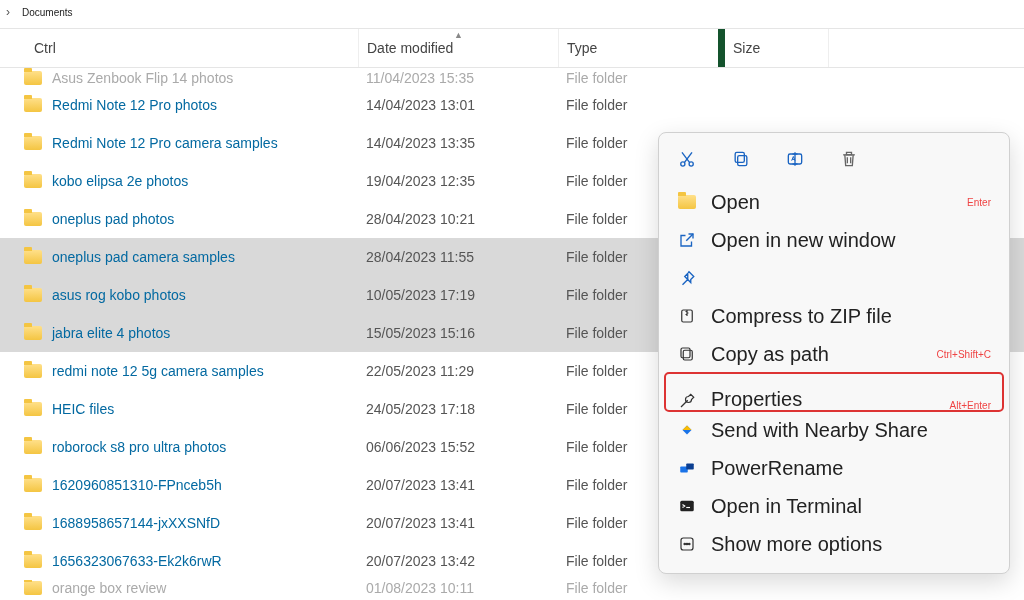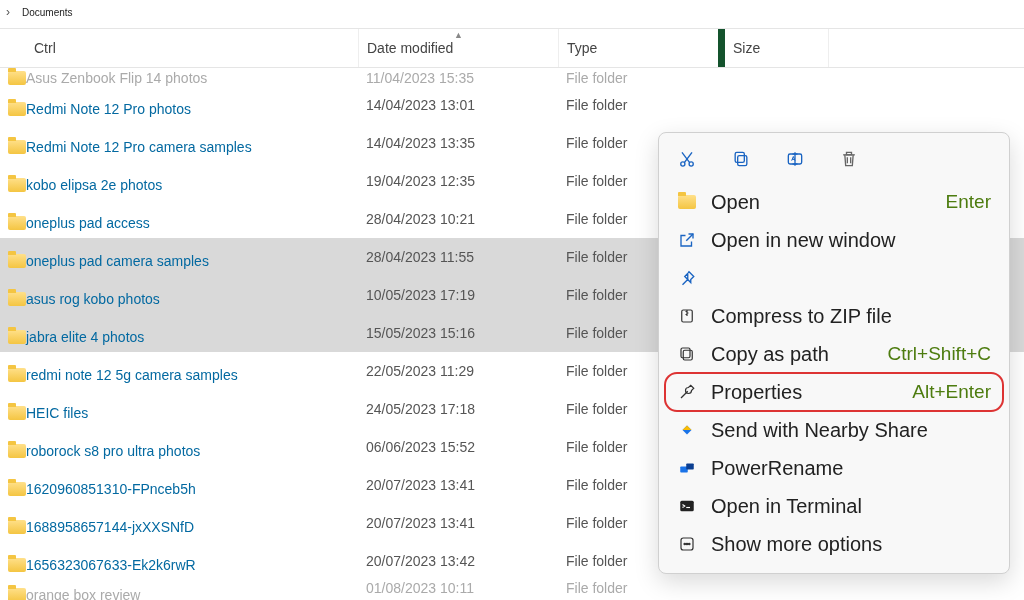--- a/index.html
+++ b/index.html
@@ -49,21 +49,21 @@
   }
 
   .list { }
   .row {
     display: flex;
     height: 38px;
     align-items: center;
   }
   .row.selected { background: #d9d9d9; }
   .rcol { padding: 0 8px; }
-  .rcol.name { width: 358px; display: flex; align-items: center; padding-left: 8px; margin-top: 7px; }
+  .rcol.name { width: 358px; display: flex; align-items: center; gap: 10px; padding-left: 24px; }
   .rcol.date { width: 200px; color: #555; }
   .rcol.type { width: 160px; color: #555; }
   .rcol.size { width: 110px; color: #555; }
   .rcol .fname { color: #0369a1; }
 
   .row.clipped-top { height: 18px; overflow: hidden; align-items: flex-end; color: #888; }
   .row.clipped-top .rcol.name .fname,
   .row.clipped-top .rcol.date,
   .row.clipped-top .rcol.type { color: #aaa; }
   .row.clipped-bottom { height: 20px; overflow: hidden; align-items: flex-start; color: #888; }
@@ -119,25 +119,26 @@
     gap: 14px;
   }
   .cm-item .ico {
     width: 20px; height: 20px;
     display: flex; align-items: center; justify-content: center;
     color: #333;
     flex: 0 0 auto;
   }
   .cm-item .ico.blue { color: #1a64c2; }
   .cm-item .label { flex: 1; font-size: 20px; color: #222; }
-  .cm-item .shortcut { font-size: 19px; color: #4d7c0f; }
+  .cm-item .shortcut { font-size: 10px; color: #ef4444; }
   .cm-item.highlight {
     outline: 2px solid #d33;
     outline-offset: -1px;
-    border-radius: 12px;
+    border-radius: 4px;
+    align-items: flex-end;
   }
   .folder-small {
     width: 18px; height: 14px;
     background: linear-gradient(to bottom, #ffe08a, #f4c542);
     border-radius: 2px;
     position: relative;
   }
   .folder-small::before {
     content: "";
     position: absolute;
@@ -200,21 +201,21 @@
         <div class="folder-icon"></div>
         <span class="fname">kobo elipsa 2e photos</span>
       </div>
       <div class="rcol date">19/04/2023 12:35</div>
       <div class="rcol type">File folder</div>
       <div class="rcol size"></div>
     </div>
     <div class="row">
       <div class="rcol name">
         <div class="folder-icon"></div>
-        <span class="fname">oneplus pad access</span>
+        <span class="fname">oneplus pad photos</span>
       </div>
       <div class="rcol date">28/04/2023 10:21</div>
       <div class="rcol type">File folder</div>
       <div class="rcol size"></div>
     </div>
     <div class="row selected">
       <div class="rcol name">
         <div class="folder-icon"></div>
         <span class="fname">oneplus pad camera samples</span>
       </div>

